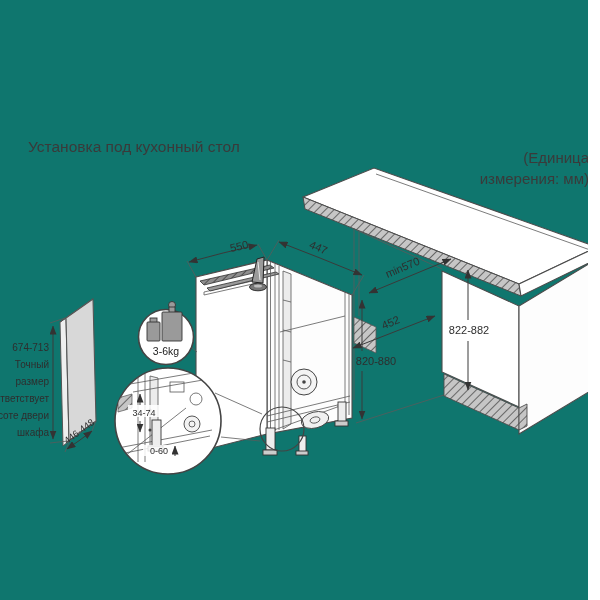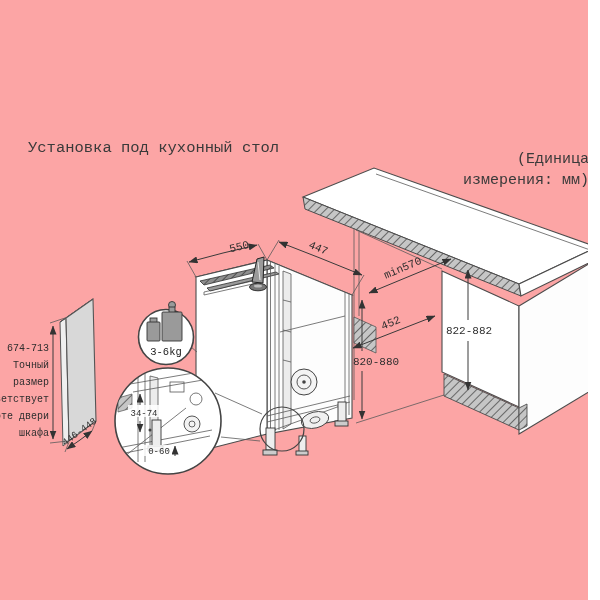--- a/index.html
+++ b/index.html
@@ -1,17 +1,17 @@
 <!DOCTYPE html>
 <html><head>
 <meta charset="utf-8">
 <style>
   html,body{margin:0;padding:0;background:#ffffff;}
-  .page{width:588px;height:600px;position:relative;background:#fca5a5;overflow:hidden;
-        font-family:Liberation Mono, monospace;}
+  .page{width:588px;height:600px;position:relative;background:#0f766e;overflow:hidden;
+        font-family:Liberation Sans, sans-serif;}
   svg{display:block}
   text{fill:#3c3c3c;}
   .t-title{font-size:15.5px;fill:#3a3a3a;}
   .t-unit{font-size:15px;fill:#3a3a3a;}
   .t-dim{font-size:11px;fill:#2e2e2e;}
   .t-small{font-size:9px;fill:#2e2e2e;}
   .t-note{font-size:10px;fill:#2e2e2e;}
   .t-badge{font-size:10.5px;fill:#222;}
   .t-rot{font-size:9.5px;fill:#2e2e2e;}
   .ln-thin{stroke:#5a5a5a;stroke-width:0.8;fill:none;}

